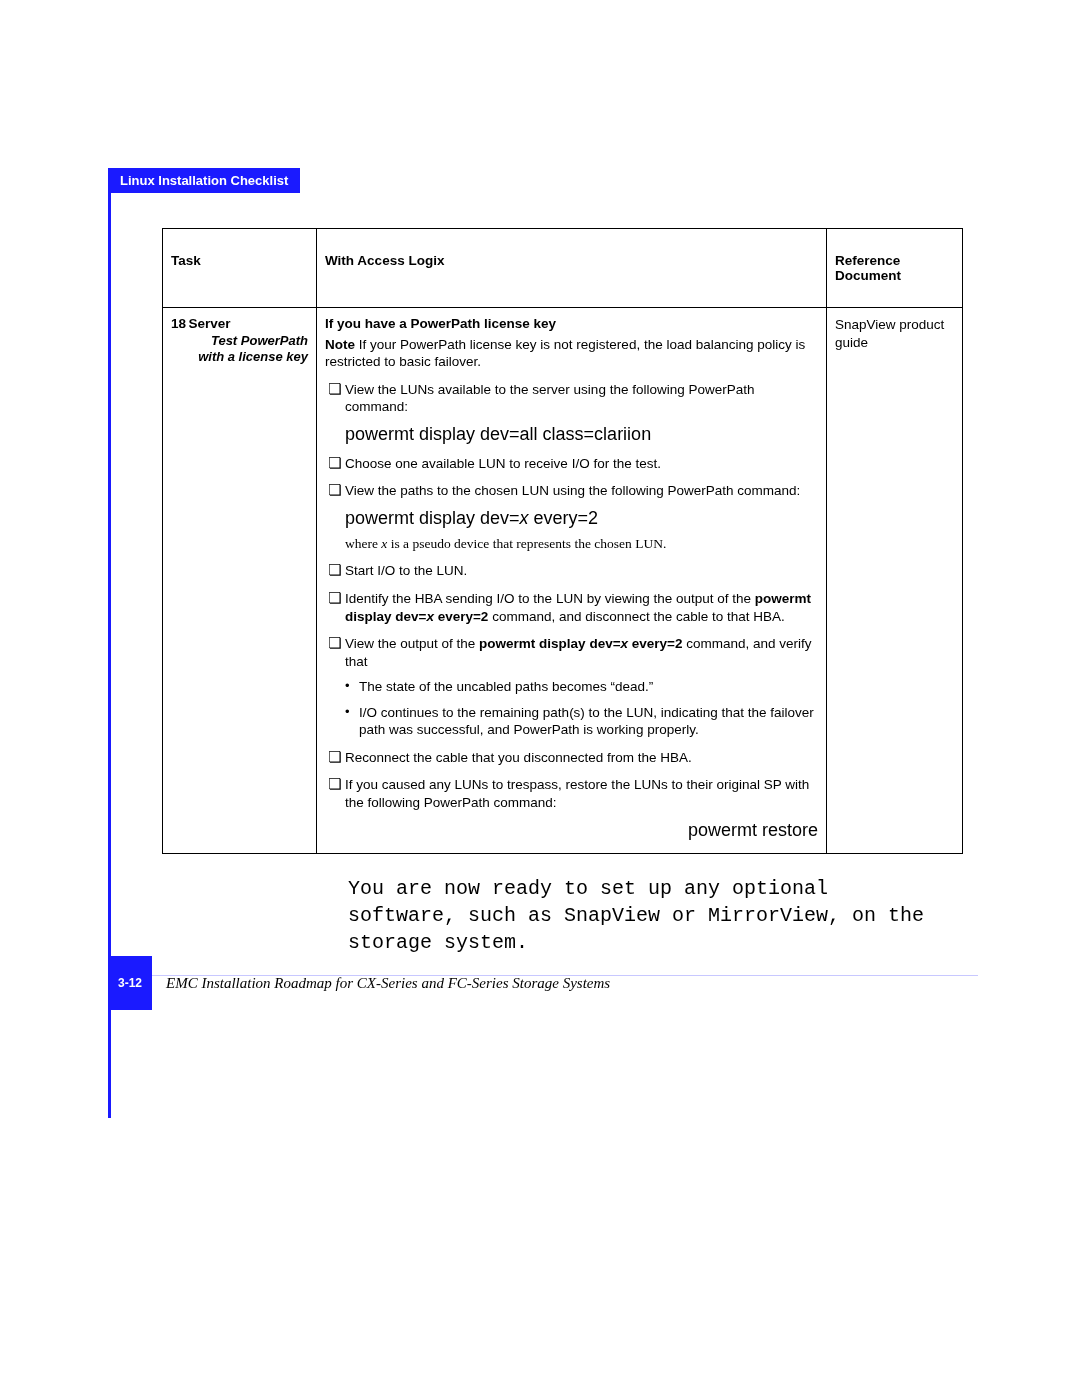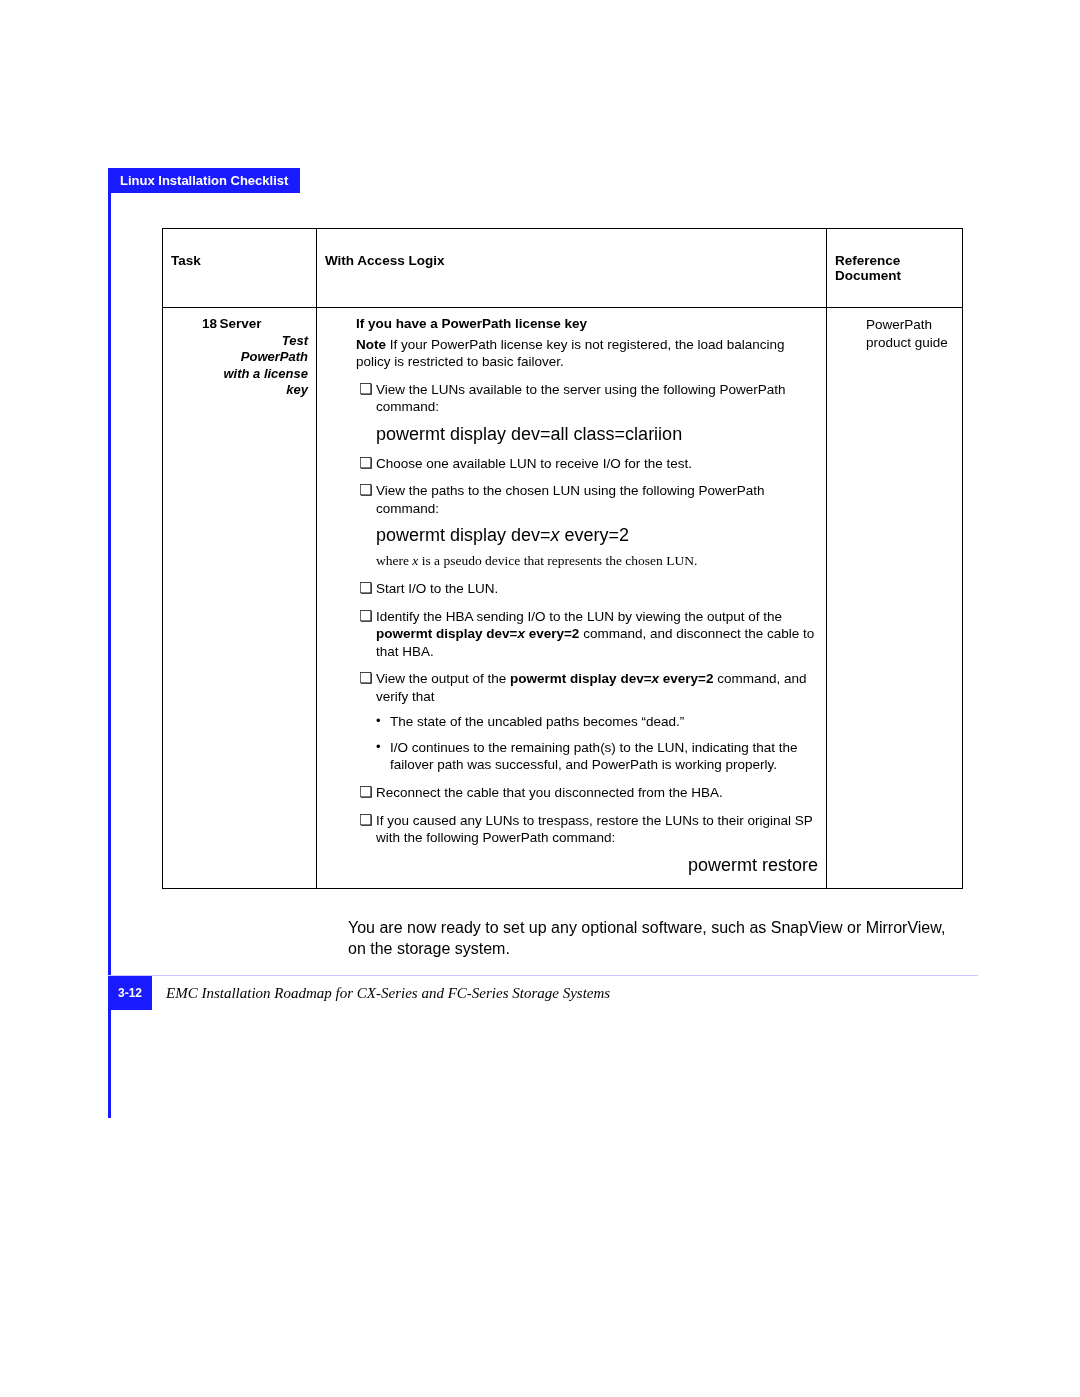--- a/index.html
+++ b/index.html
@@ -63,21 +63,20 @@
     border-bottom: 1px solid #000;
     font-family: Arial, Helvetica, sans-serif;
     font-size: 13.5px;
     font-weight: bold;
     text-align: left;
     padding: 24px 8px;
   }
   table.checklist td {
     border-bottom: 1px solid #000;
     font-size: 13.5px;
-    padding-left: 31px;
   }
   .col-tasknum { width: 26px; }
   .col-task { width: 128px; }
   .col-main { width: 510px; }
   .col-ref { width: 136px; }
   .cellpad { padding: 8px 8px 8px 8px; }
   .subhead {
     font-family: Arial, Helvetica, sans-serif;
     font-weight: bold;
     font-size: 13.5px;
@@ -130,25 +129,25 @@
     width: 14px;
     flex: 0 0 14px;
     text-align: left;
     font-size: 13px;
   }
   .bullet-text {
     flex: 1 1 auto;
     line-height: 1.3;
   }
   .after-table {
-    margin-top: 28px;
+    margin-top: 21px;
     margin-left: 186px;
     width: 600px;
-    font-family: Liberation Sans, sans-serif;
-    font-size: 16px;
+    font-family: Liberation Mono, monospace;
+    font-size: 20px;
     line-height: 1.35;
   }
   .footer {
     position: absolute;
     left: 108px;
     bottom: 292px;
     width: 870px;
     border-top: 1px solid #c8c8ff;
     height: 0;
   }
@@ -158,21 +157,21 @@
     bottom: 258px;
     display: flex;
     align-items: center;
   }
   .page-badge {
     background: #1a1aff;
     color: #fff;
     font-family: Arial, Helvetica, sans-serif;
     font-size: 12px;
     font-weight: bold;
-    padding: 10px 10px;
+    padding: 20px 10px;
   }
   .footer-title {
     font-family: "Book Antiqua", Palatino, "Palatino Linotype", serif;
     font-style: italic;
     font-size: 15px;
     margin-left: 14px;
     color: #000000;
   }
   .ivar { font-style: italic; }
 </style>
@@ -276,21 +275,21 @@
             </div>
 
             <div class="check-row">
               <div class="check-box">❏</div>
               <div class="check-text">If you caused any LUNs to trespass, restore the LUNs to their original SP with the following PowerPath command:</div>
             </div>
             <div class="cmd" style="margin-bottom:4px;text-align:right;">powermt restore</div>
           </div>
         </td>
         <td>
-          <div class="cellpad" style="line-height:1.3;">PowerPath product guide</div>
+          <div class="cellpad" style="line-height:1.3;">SnapView product guide</div>
         </td>
       </tr>
     </tbody>
       </table>
 
     <div class="after-table">You are now ready to set up any optional software, such as SnapView or MirrorView, on the storage system.</div>
 
   </div>
 
   <div class="footer"></div>

